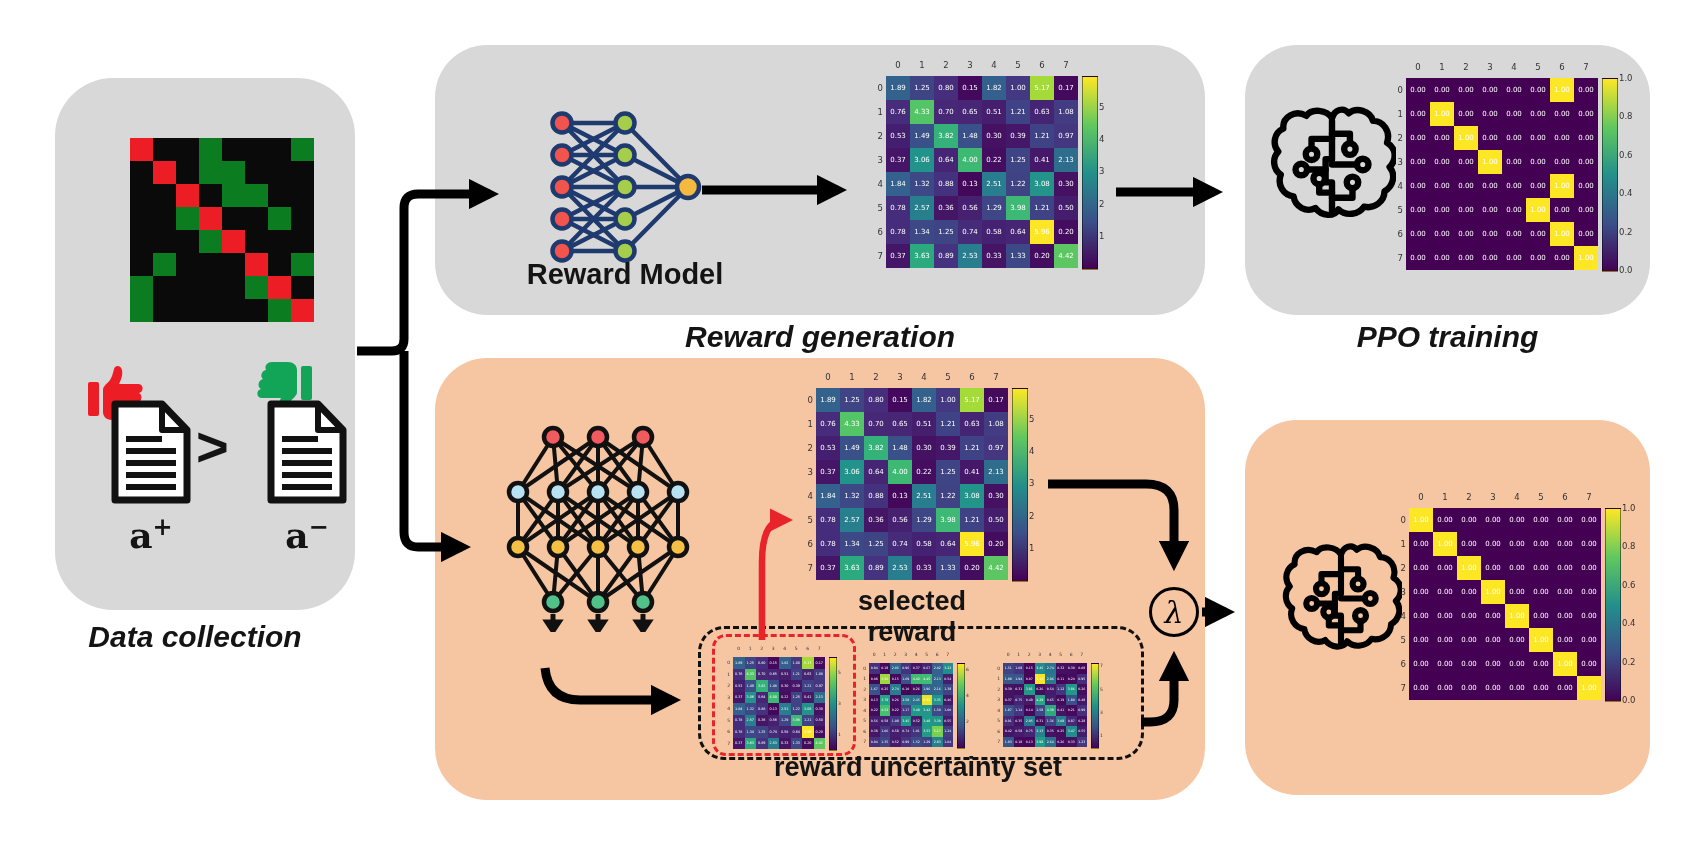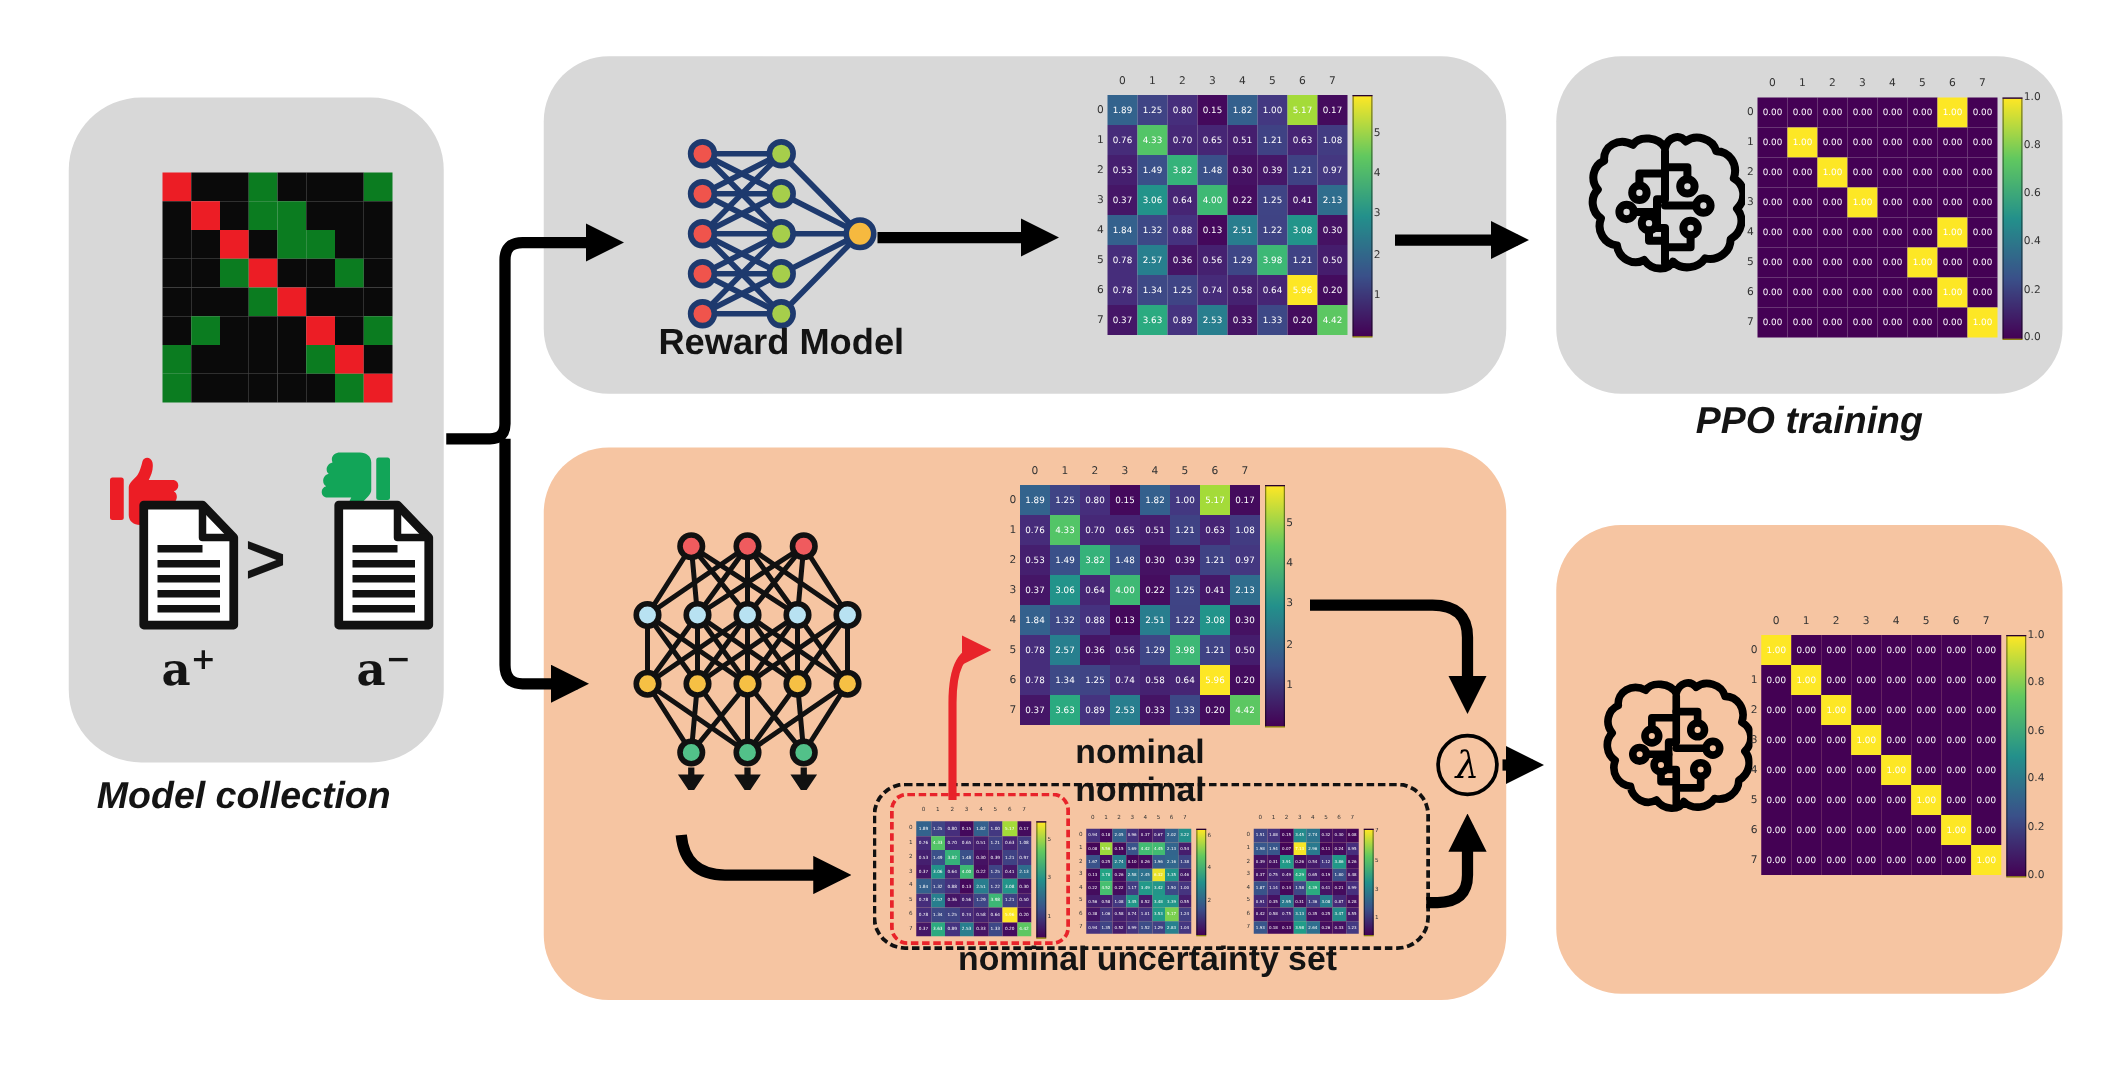--- a/index.html
+++ b/index.html
@@ -156,21 +156,21 @@
         <rect x="16" y="48" width="50" height="6"></rect>
       <rect x="16" y="60" width="50" height="6"></rect>
         <rect x="16" y="72" width="50" height="6"></rect>
       <rect x="16" y="84" width="50" height="6"></rect>
     </g>
   </svg>
 
   <div class="avar" style="left:96px;top:512px;width:110px;"><span>a</span><sup>+</sup></div>
   <div class="avar" style="left:252px;top:512px;width:110px;"><span>a</span><sup>−</sup></div>
 
-  <div class="caption" style="left:50px;top:620px;width:290px;">Model collection</div>
+  <div class="caption" style="left:50px;top:620px;width:290px;">Data collection</div>
 
   <svg class="iconsvg" style="left:540px;top:105px;" width="170" height="165" viewBox="0 0 170 165">
     <g stroke="#1e3a6e" stroke-width="4.5">
       <g fill="none">
         <path d="M22 18 L85 18 M22 18 L85 50 M22 18 L85 82"></path>
         <path d="M22 50 L85 18 M22 50 L85 50 M22 50 L85 82"></path>
         <path d="M22 82 L85 18 M22 82 L85 50 M22 82 L85 82 M22 82 L85 114 M22 82 L85 146"></path>
         <path d="M22 114 L85 82 M22 114 L85 114 M22 114 L85 146"></path>
         <path d="M22 146 L85 82 M22 146 L85 114 M22 146 L85 146"></path>
         <path d="M85 18 L148 82 M85 50 L148 82 M85 82 L148 82 M85 114 L148 82 M85 146 L148 82"></path>
@@ -184,20 +184,21 @@
         <circle cx="85" cy="18" r="9.5" fill="#a6ce4b"></circle>
           <circle cx="85" cy="50" r="9.5" fill="#a6ce4b"></circle>
         <circle cx="85" cy="82" r="9.5" fill="#a6ce4b"></circle>
           <circle cx="85" cy="114" r="9.5" fill="#a6ce4b"></circle>
         <circle cx="85" cy="146" r="9.5" fill="#a6ce4b"></circle>
         <circle cx="148" cy="82" r="11" fill="#f6b93f"></circle>
       </g>
     </g>
   </svg>
   <div class="biglabel" style="left:460px;top:258px;width:330px;">Reward Model</div>
+  <div class="caption" style="left:435px;top:320px;width:770px;">Reward generation</div>
   <div class="caption" style="left:1245px;top:320px;width:405px;">PPO training</div>
 
   <svg class="iconsvg" style="left:498px;top:422px;" width="200" height="210" viewBox="0 0 200 210">
     <g stroke="#111" stroke-width="4" fill="none">
       <path d="M55 15 L20 70 M55 15 L60 70 M55 15 L100 70 M55 15 L140 70"></path>
       <path d="M100 15 L20 70 M100 15 L60 70 M100 15 L100 70 M100 15 L140 70 M100 15 L180 70"></path>
       <path d="M145 15 L60 70 M145 15 L100 70 M145 15 L140 70 M145 15 L180 70"></path>
       <path d="M20 70 L20 125 M20 70 L60 125 M20 70 L100 125"></path>
       <path d="M60 70 L20 125 M60 70 L60 125 M60 70 L100 125 M60 70 L140 125"></path>
       <path d="M100 70 L60 125 M100 70 L100 125 M100 70 L140 125 M100 70 L20 125 M100 70 L180 125"></path>
@@ -563,21 +564,21 @@
       </div>
       <div class="hm-cbar" style="margin-top: 16px; height: 192px; width: 36px;">
         <div class="cb-bar" style="width: 14px; height: 192px; background: linear-gradient(to top, rgb(68, 1, 84), rgb(58, 80, 137) 25%, rgb(35, 144, 139) 50%, rgb(97, 200, 95) 75%, rgb(253, 231, 37));"></div>
         <div class="cb-tick" style="left: 17px; top: 30.9262px;">5</div>
         <div class="cb-tick" style="left: 17px; top: 63.1409px;">4</div>
         <div class="cb-tick" style="left: 17px; top: 95.3557px;">3</div>
         <div class="cb-tick" style="left: 17px; top: 127.57px;">2</div>
         <div class="cb-tick" style="left: 17px; top: 159.785px;">1</div>
       </div>
     </div>
-  <div class="hm-title" style="left:816px;top:586px;width:192px;">nominal nominal</div>
+  <div class="hm-title" style="left:816px;top:586px;width:192px;">selected reward</div>
 
   <div class="dashed-black" style="left:698px;top:626px;width:440px;height:128px;"></div>
   <div class="dashed-red" style="left:712px;top:634px;width:138px;height:116px;"></div>
 
   <div class="hm hm-md" style="left:722px;top:646px;">
       <div class="hm-yt" style="margin-top: 11px; width: 11px;">
         <div class="hm-ytick" style="height: 11.5px;">0</div>
         <div class="hm-ytick" style="height: 11.5px;">1</div>
         <div class="hm-ytick" style="height: 11.5px;">2</div>
         <div class="hm-ytick" style="height: 11.5px;">3</div>
@@ -857,21 +858,21 @@
         </div>
       </div>
       <div class="hm-cbar" style="margin-top: 11px; height: 84px; width: 18px;">
         <div class="cb-bar" style="width: 6px; height: 84px; background: linear-gradient(to top, rgb(68, 1, 84), rgb(58, 80, 137) 25%, rgb(35, 144, 139) 50%, rgb(97, 200, 95) 75%, rgb(253, 231, 37));"></div>
         <div class="cb-tick" style="left: 9px; top: 2.33333px;">7</div>
         <div class="cb-tick" style="left: 9px; top: 25.6667px;">5</div>
         <div class="cb-tick" style="left: 9px; top: 49px;">3</div>
         <div class="cb-tick" style="left: 9px; top: 72.3333px;">1</div>
       </div>
     </div>
-  <div class="hm-title" style="left:698px;top:752px;width:440px;">nominal uncertainty set</div>
+  <div class="hm-title" style="left:698px;top:752px;width:440px;">reward uncertainty set</div>
 
   <div class="hm hm-lg" style="left:1393px;top:492px;">
       <div class="hm-yt" style="margin-top: 16px; width: 16px;">
         <div class="hm-ytick" style="height: 24px;">0</div>
         <div class="hm-ytick" style="height: 24px;">1</div>
         <div class="hm-ytick" style="height: 24px;">2</div>
         <div class="hm-ytick" style="height: 24px;">3</div>
         <div class="hm-ytick" style="height: 24px;">4</div>
         <div class="hm-ytick" style="height: 24px;">5</div>
         <div class="hm-ytick" style="height: 24px;">6</div>

